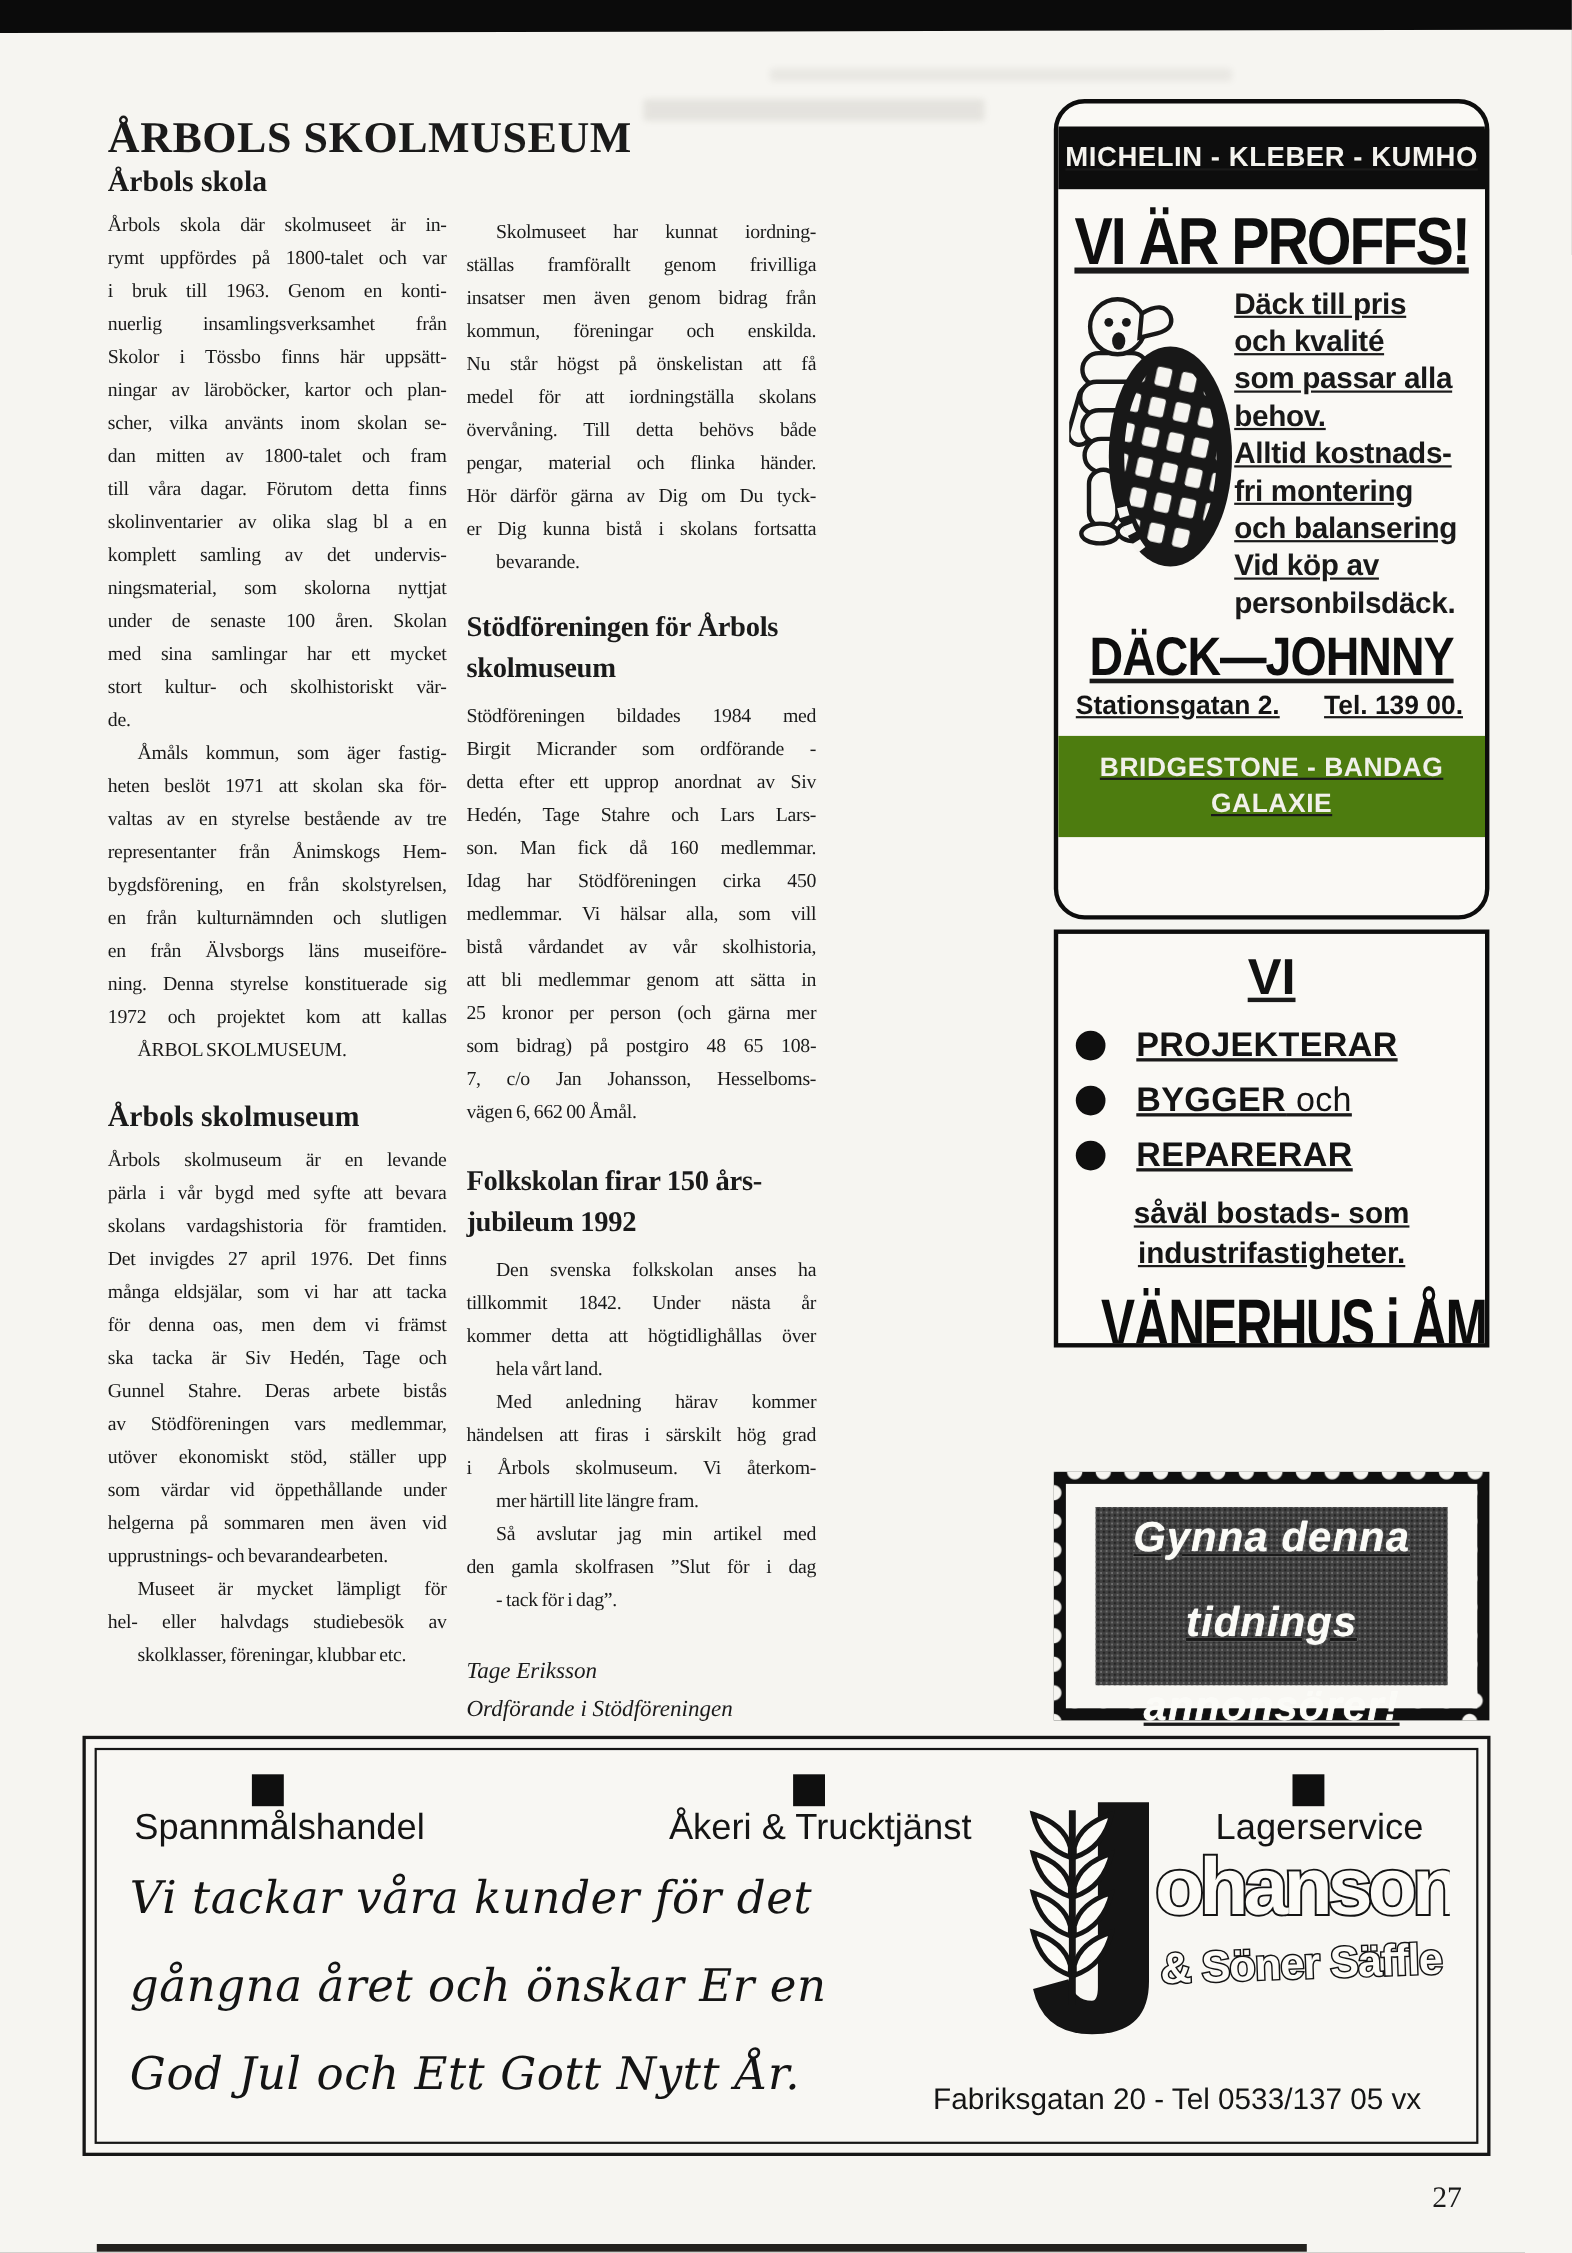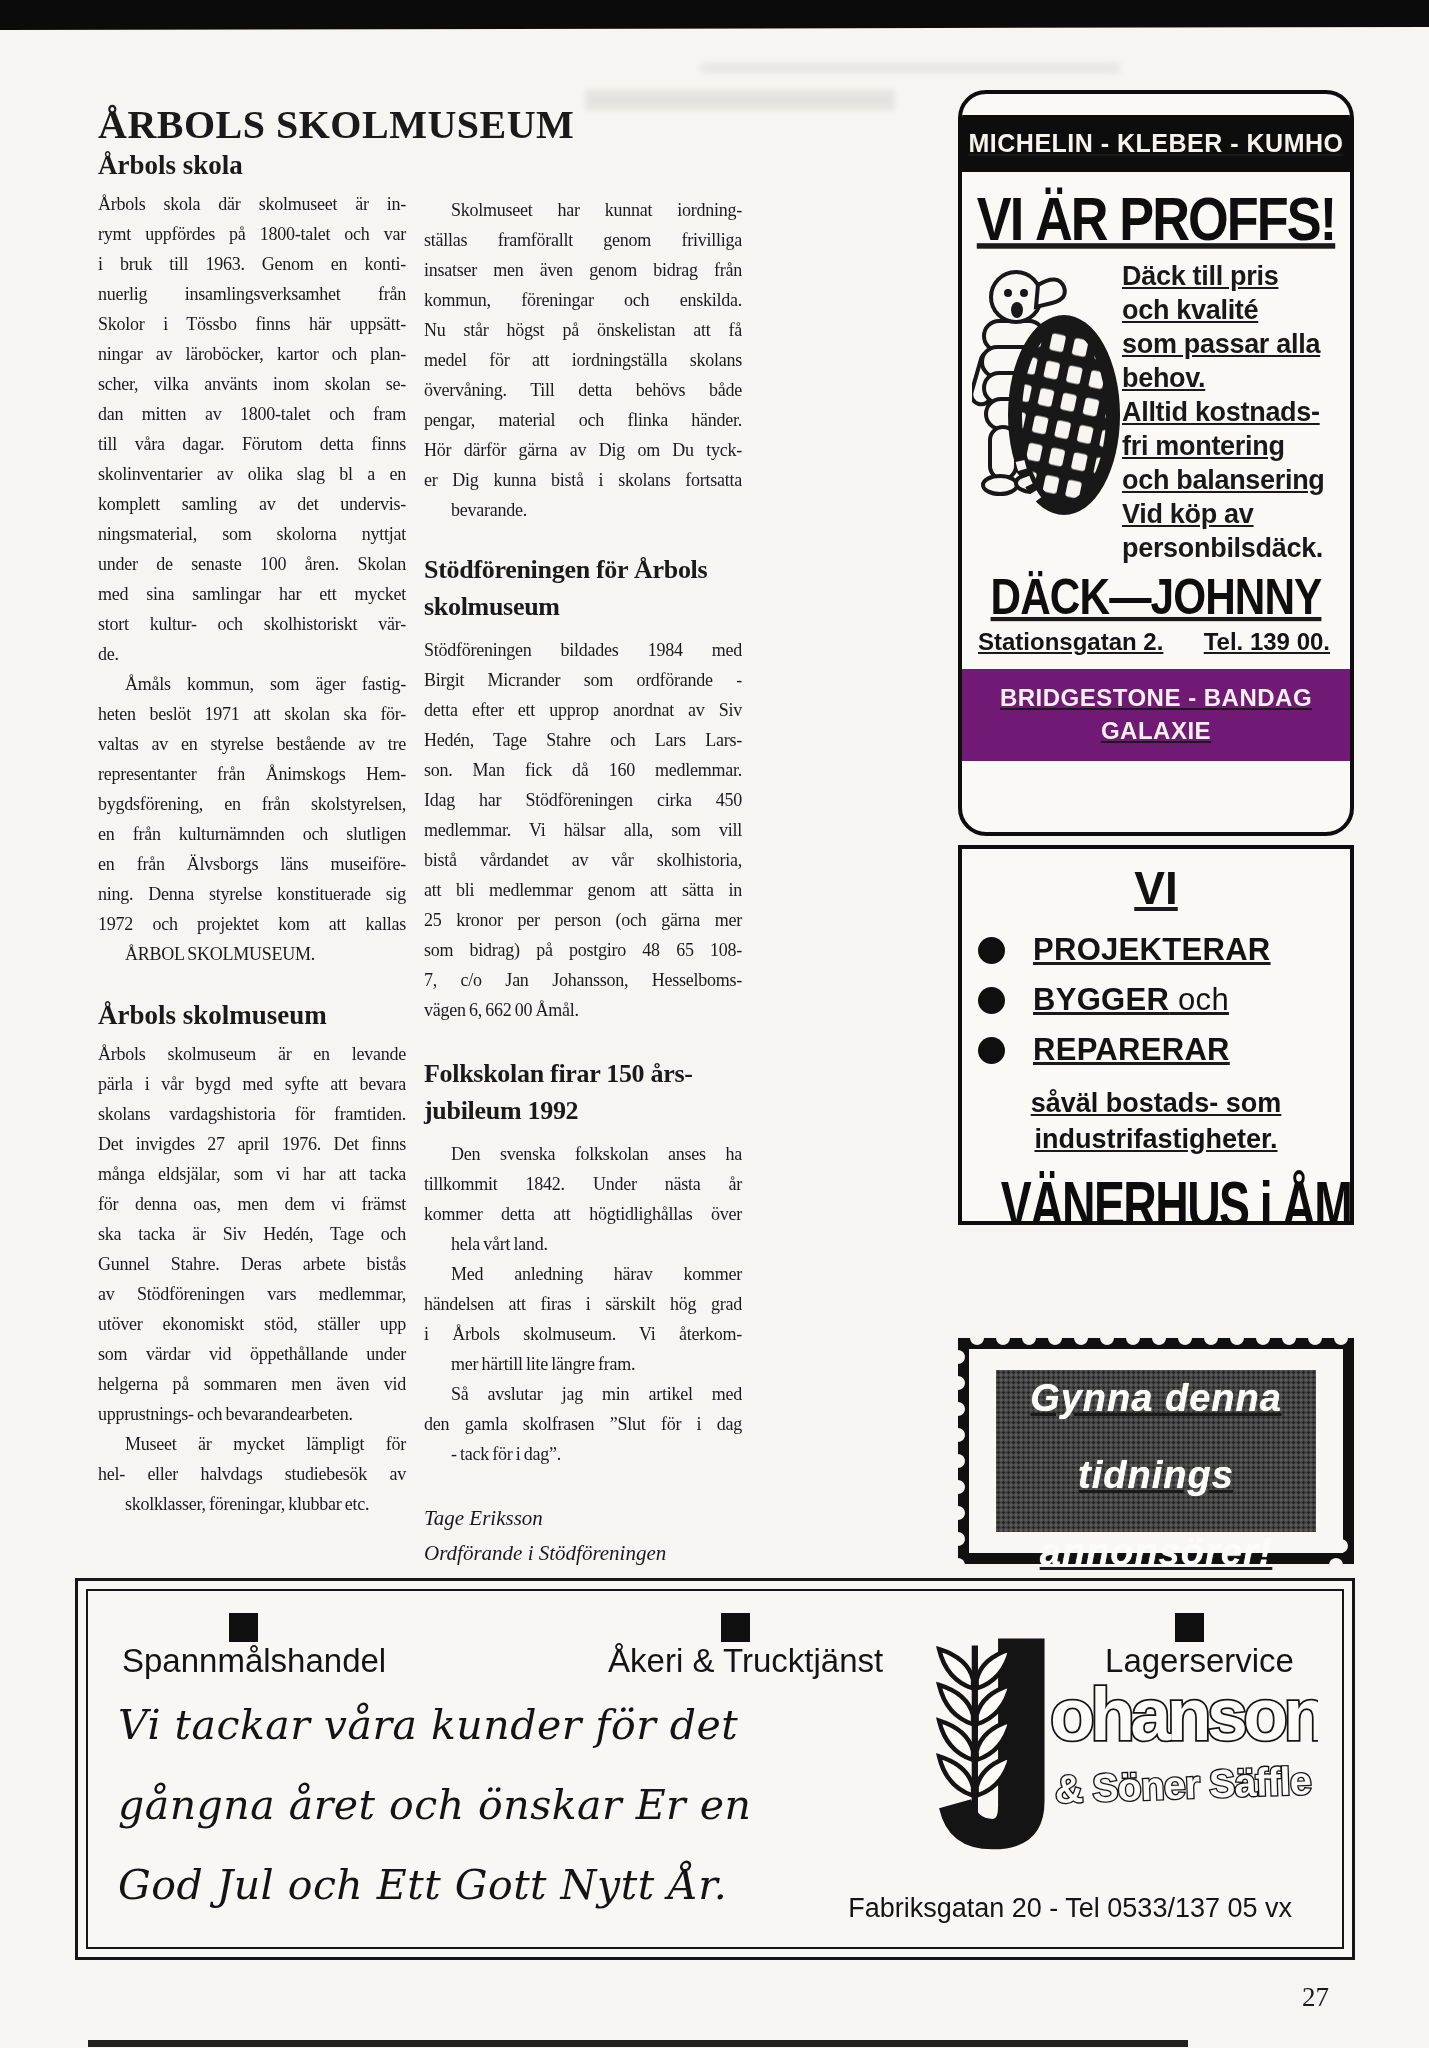--- a/index.html
+++ b/index.html
@@ -40,21 +40,21 @@
   .brands-bar{margin-top:21px;height:57px;background:#0d0d0d;color:#f4f3ee;display:flex;align-items:center;
        justify-content:center;font-weight:bold;font-size:25px;letter-spacing:.5px;}
   .proffs{margin-top:15px;text-align:center;font-weight:bold;font-size:55px;letter-spacing:-2px;
        transform:scale(.95,1.1);color:#0e0e0e;}
   .tyre-row{display:flex;margin-top:4px;padding:0 6px 0 10px;}
   .tyre-text{font-weight:bold;font-size:27px;line-height:34px;padding-left:2px;padding-top:4px;color:#191919;
        letter-spacing:-.3px;}
   .dj{margin-top:4px;text-align:center;font-weight:bold;font-size:47px;letter-spacing:-1px;transform:scale(.9,1.05);
        color:#0e0e0e;white-space:nowrap;}
   .dj-addr{display:flex;justify-content:space-between;padding:4px 20px 0 16px;font-weight:bold;font-size:24px;color:#141414;}
-  .footer-bar{margin-top:13px;background:#701a75;color:#f1f0ea;text-align:center;padding:12px 0 14px;
+  .footer-bar{margin-top:13px;background:#4d7c0f;color:#f1f0ea;text-align:center;padding:12px 0 14px;
        font-weight:bold;font-size:24px;line-height:33px;letter-spacing:.5px;}
 
   .ad2{left:958px;top:845px;width:396px;height:380px;border:4px solid #0d0d0d;background:#faf9f5;
        box-sizing:border-box;overflow:hidden;}
   .vi{margin-top:12px;text-align:center;font-weight:bold;font-size:46px;color:#111;}
   .bullets{margin:10px 0 0 16px;}
   .bullet-row{display:flex;align-items:center;height:50px;}
   .dot{width:27px;height:27px;border-radius:50%;background:#0f0f0f;margin-right:28px;flex:none;}
   .bullet-label{font-weight:bold;font-size:31px;letter-spacing:.3px;color:#141414;}
   .bullet-rest{font-weight:normal;}

